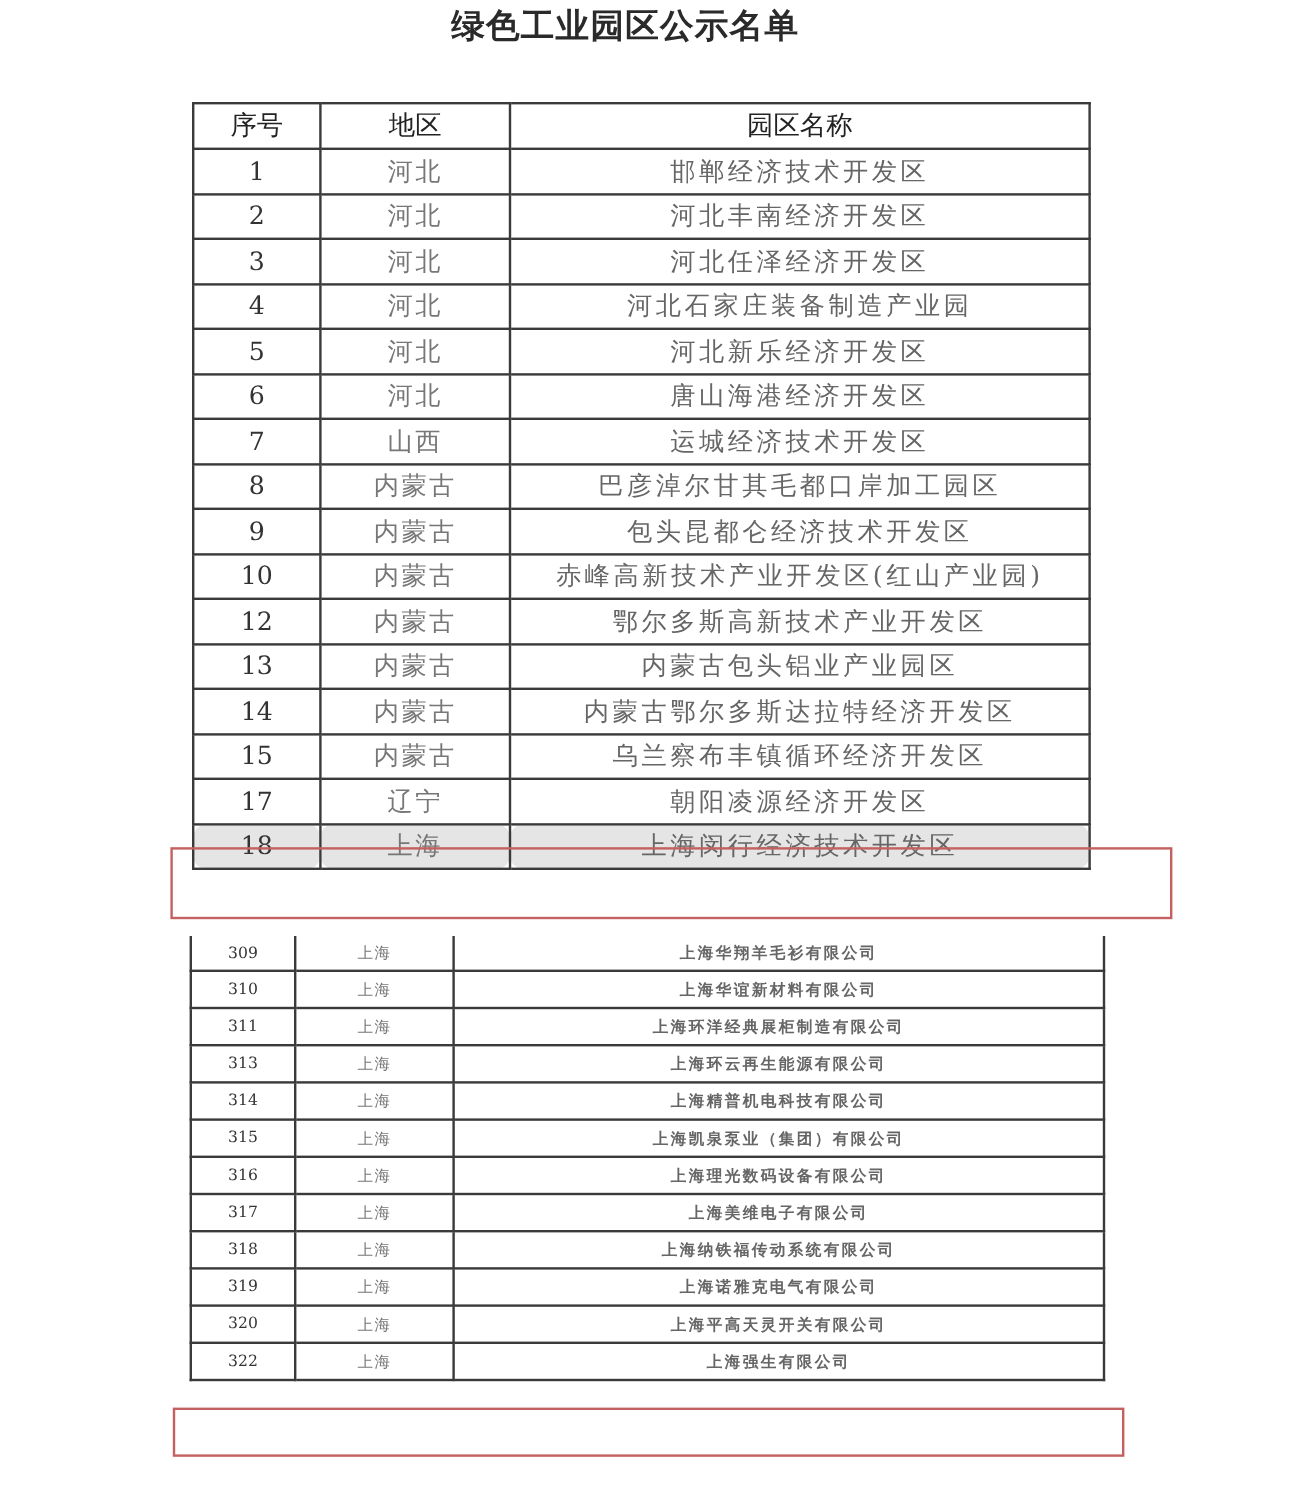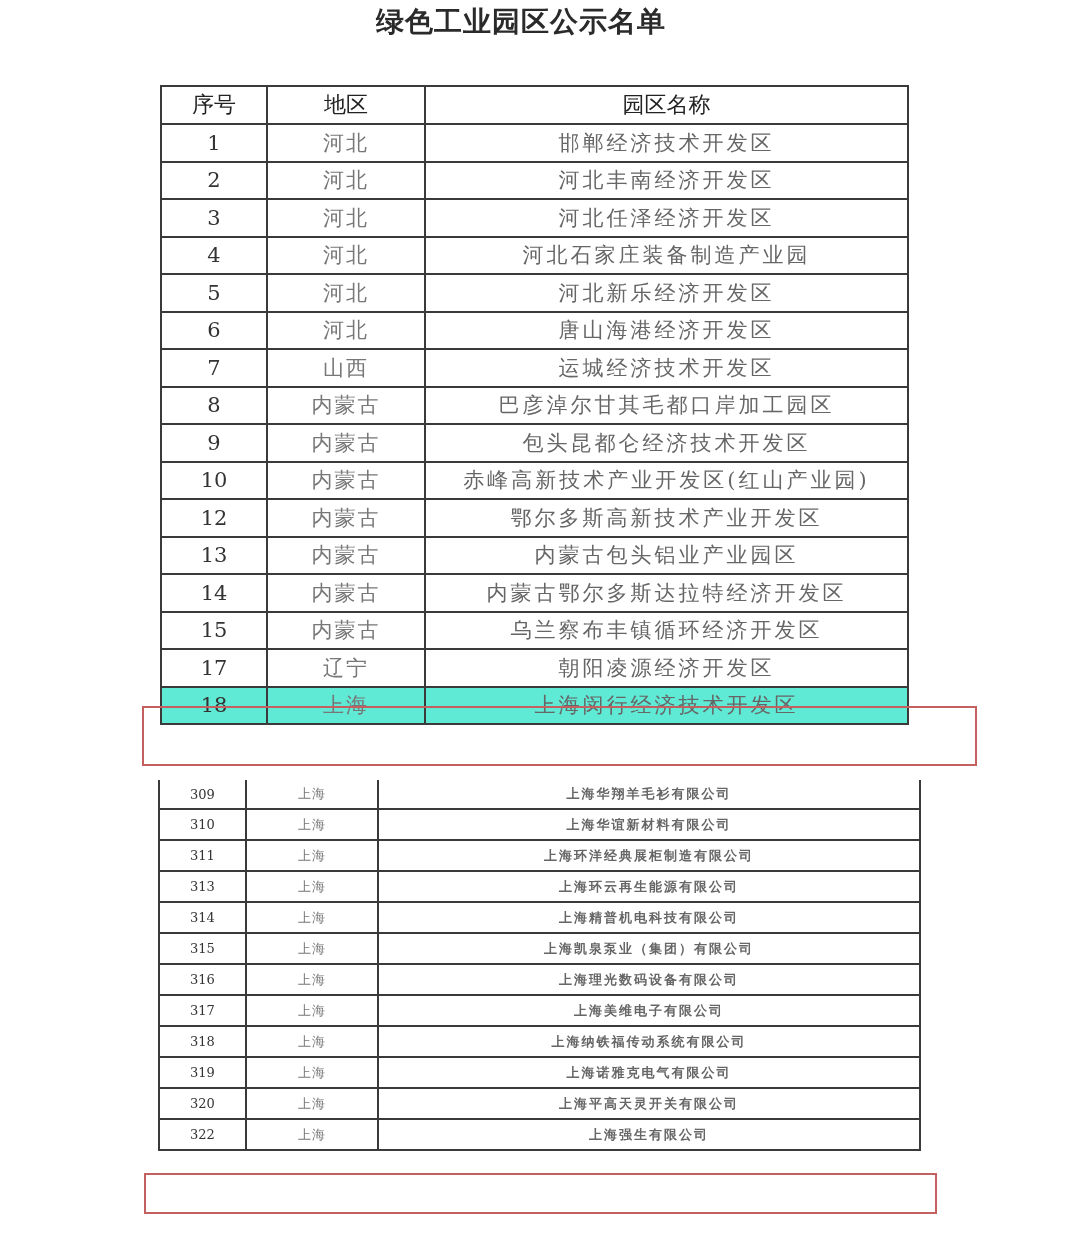--- a/index.html
+++ b/index.html
@@ -9,21 +9,21 @@
            text-align: center; font-size: 28px; font-weight: bold; color: #2a2a2a;
            line-height: 40px; letter-spacing: 1px; }
   table { border-collapse: collapse; position: absolute; table-layout: fixed; }
   td, th { border: 2px solid #3a3a3a; text-align: center; padding: 0; overflow: hidden; white-space: nowrap; }
   #top-table { left: 160px; top: 43px; width: 747px; margin-top: 42px; }
   #top-table th { height: 36px; font-size: 22px; font-weight: normal; color: #222; }
   #top-table td { height: 35.5px; font-size: 21px; }
   #top-table td.num { color: #333; }
   #top-table td.reg { color: #777; letter-spacing: 2px; }
   #top-table td.nm { color: #666; letter-spacing: 3px; }
-  #top-table tr.hl td { background: #5eead4; }
+  #top-table tr.hl td { background: #e5e5e5; border-radius: 11px; }
   #bot-table { left: 158px; top: 780px; width: 761px; }
   #bot-table tr.first td { border-top: none; height: 28px; }
   #bot-table td { height: 29px; font-size: 13px; }
   #bot-table td.num { color: #333; }
   #bot-table td.reg { color: #777; letter-spacing: 1px; }
   #bot-table td.nm { color: #666; letter-spacing: 2px; font-weight: bold; }
   .redbox { position: absolute; border: 2px solid #c46060; box-sizing: border-box; }
   #box1 { left: 142px; top: 706px; width: 835px; height: 60px; }
   #box2 { left: 144px; top: 1173px; width: 793px; height: 41px; }
 </style>

